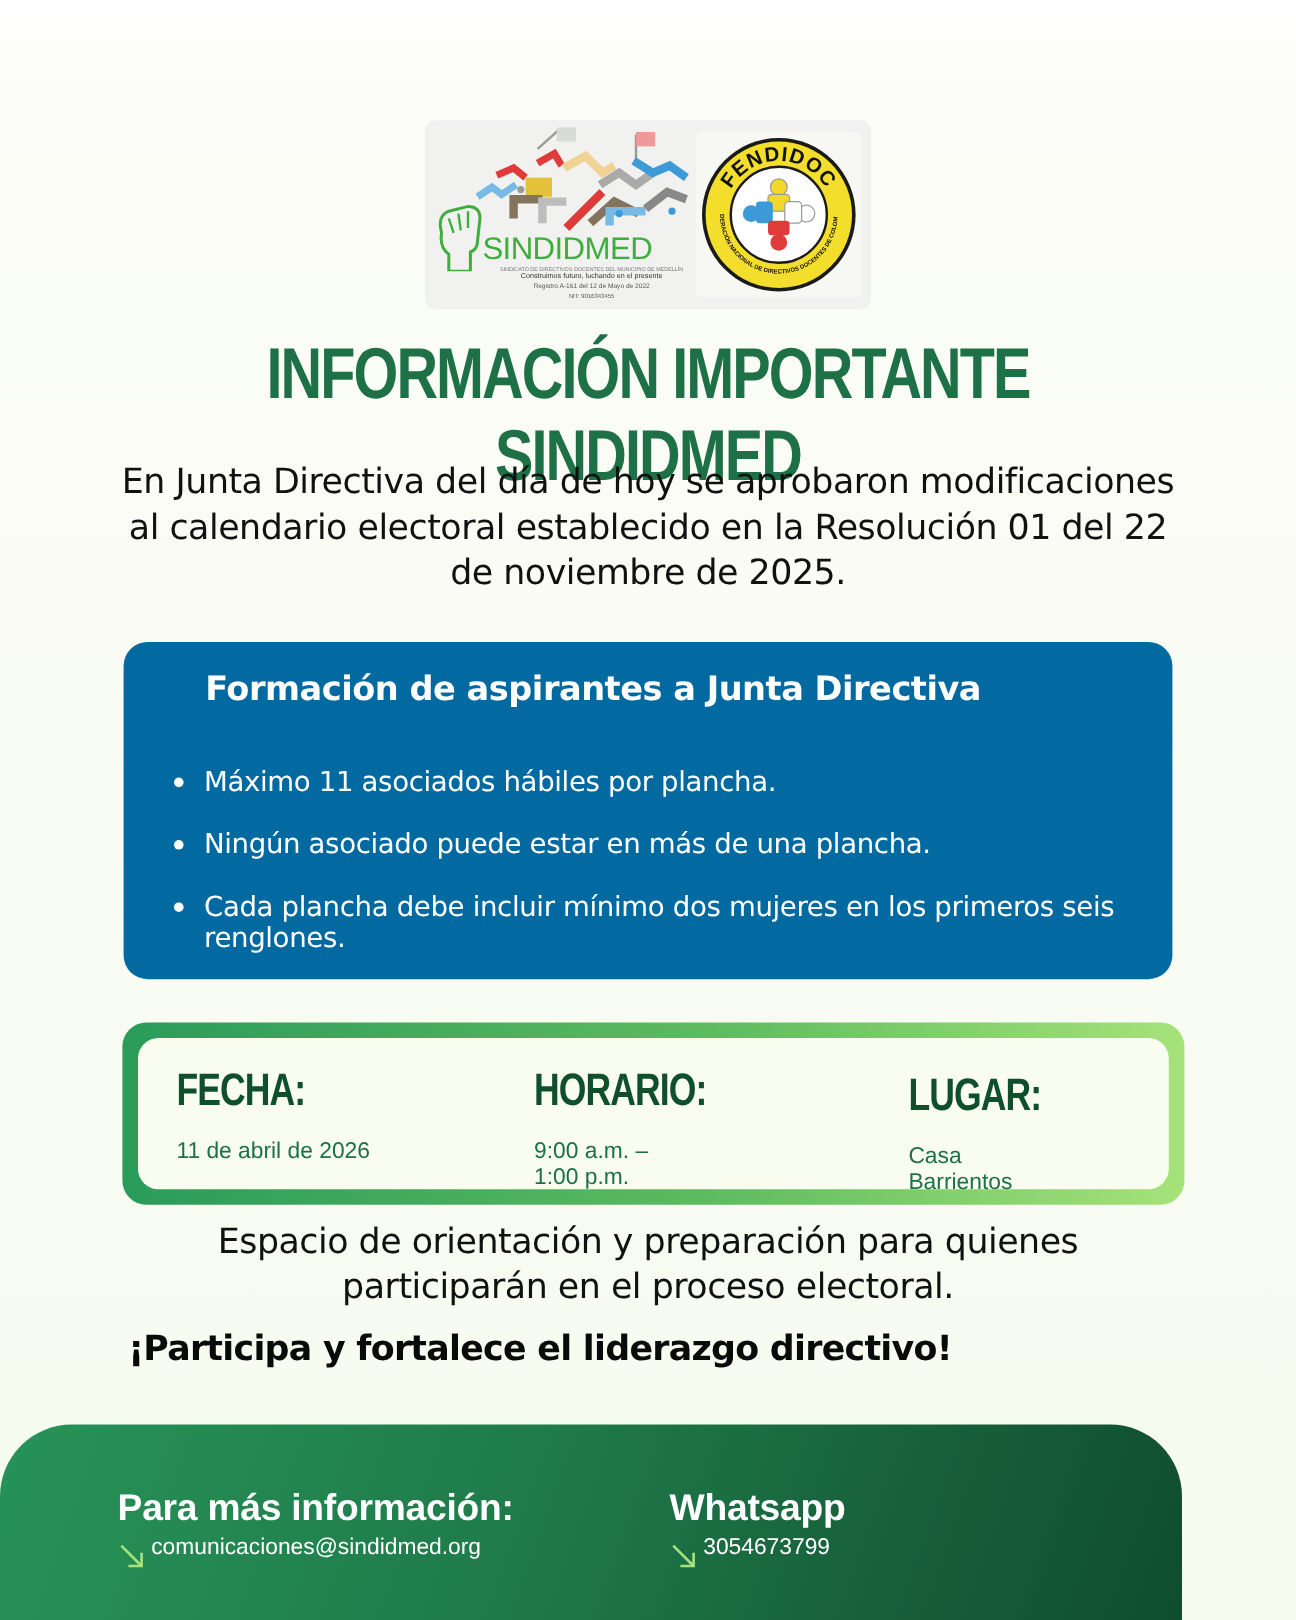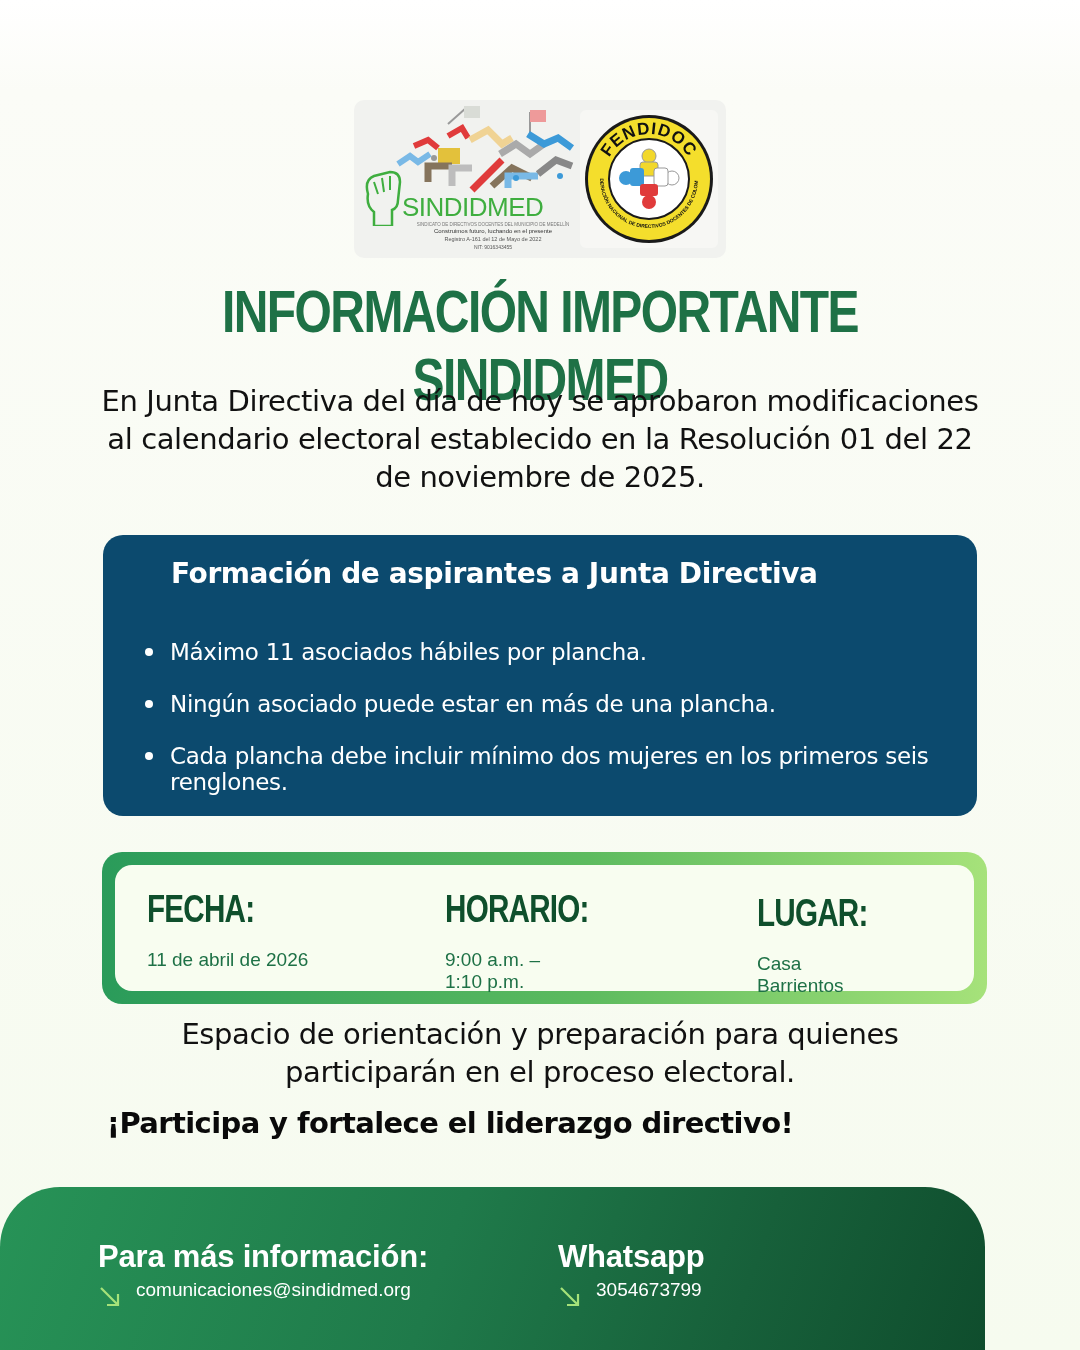--- a/index.html
+++ b/index.html
@@ -56,21 +56,21 @@
 
     .intro {
       position: absolute; left: 100px; top: 382px; width: 880px; text-align: center;
       font-family: "DejaVu Sans", sans-serif; font-size: 29px; line-height: 38px;
       color: #111; letter-spacing: -0.4px;
     }
 
     
     .rules-card {
       position: absolute; left: 103px; top: 535px; width: 874px; height: 281px;
-      background: #0c4a6e; border-radius: 20px;
+      background: #0369a1; border-radius: 20px;
       color: #fff;
     }
     .rules-card .card-title {
       position: absolute; left: 68px; top: 22px;
       font-family: "DejaVu Sans", sans-serif; font-weight: bold;
       font-size: 28px; letter-spacing: -0.4px; color: #ffffff;
     }
     .rules-card ul { list-style: none; position: absolute; left: 40px; top: 104px; width: 790px; }
     .rules-card li {
       position: relative; padding-left: 27px;
@@ -126,21 +126,21 @@
       background: linear-gradient(110deg, #279357 0%, #1f7a4a 45%, #17603a 75%, #0f4d2d 100%);
     }
     .footer-col { position: absolute; top: 52px; }
     .footer-col .f-title {
       font-family: "Liberation Sans", sans-serif; font-weight: bold; font-size: 31px;
       color: #ffffff; letter-spacing: -0.2px;
     }
     .footer-col .f-row { display: flex; align-items: flex-start; margin-top: 6px; }
     .footer-col .f-value {
       font-family: "Liberation Sans", sans-serif; font-size: 19px; color: #ffffff;
-      margin-left: 14px; margin-top: -2px;
+      margin-left: 4px; margin-top: -2px;
     }
     .arrow-icon { width: 24px; height: 24px; margin-top: 4px; }
     .fc-info { left: 98px; }
     .fc-whatsapp { left: 558px; }
   </style>
 </head>
 <body>
 
 <div class="logo-strip">
   <div class="logo-sindidmed">
@@ -219,21 +219,21 @@
 
 <section class="details-box">
   <div class="details-inner">
     <div class="detail-col col-fecha">
       <div class="label">FECHA:</div>
       <div class="value">11 de abril de 2026</div>
     </div>
     <div class="detail-col col-horario">
       <div class="label">HORARIO:</div>
       <div class="value">9:00 a.m. –
-1:10 p.m.</div>
+1:00 p.m.</div>
     </div>
     <div class="detail-col col-lugar">
       <div class="label">LUGAR:</div>
       <div class="value">Casa
 Barrientos</div>
     </div>
   </div>
 </section>
 
 <p class="closing">Espacio de orientación y preparación para quienes participarán en el proceso electoral.</p>

